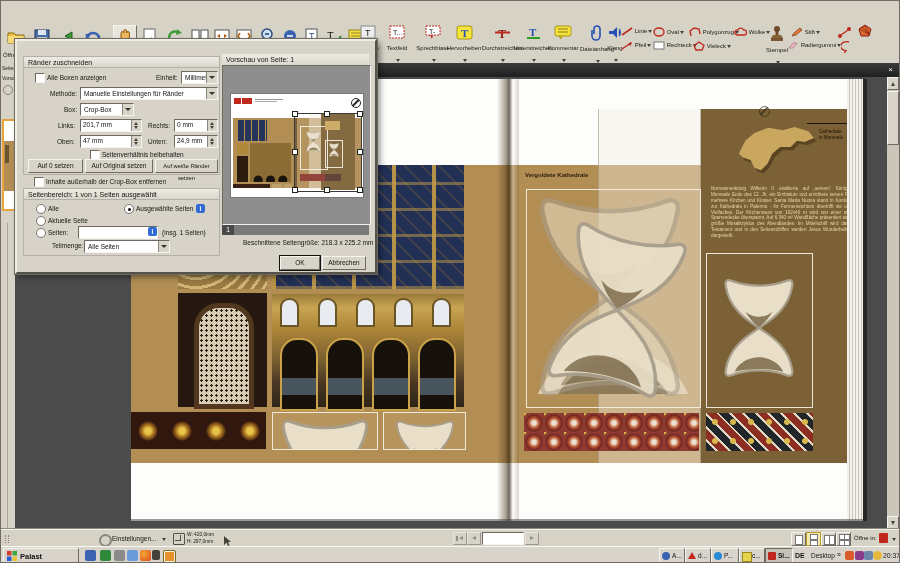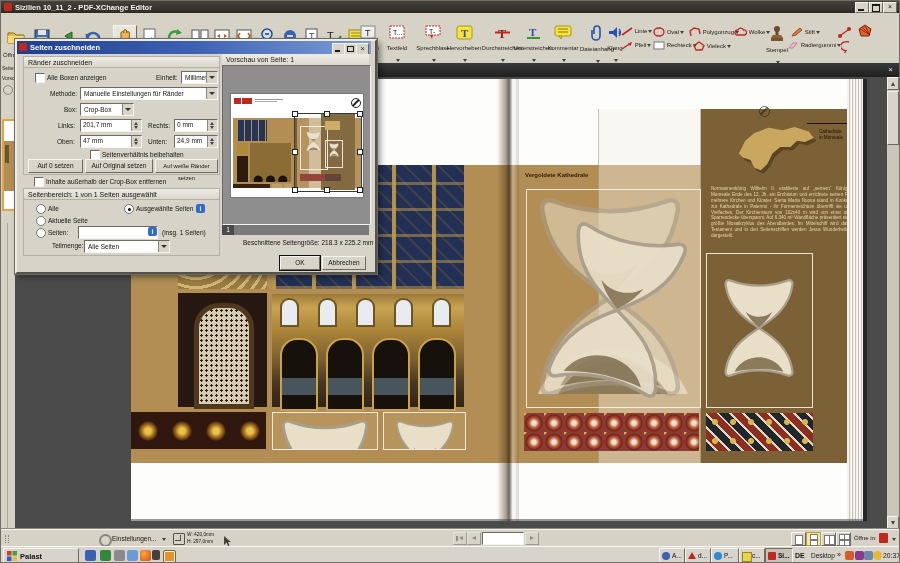--- a/index.html
+++ b/index.html
@@ -75,31 +75,20 @@
   <symbol id="hg" viewBox="0 0 100 140">
     <path d="M12,6 C36,15 64,15 88,6 C94,4 96,8 95,13 C90,46 63,61 50,70 C37,61 10,46 5,13 C4,8 6,4 12,6 Z" fill="#e9dfc8" stroke="#a89e8c" stroke-width="3"></path>
     <path d="M50,70 C63,79 90,94 95,127 C96,132 94,136 88,134 C64,125 36,125 12,134 C6,136 4,132 5,127 C10,94 37,79 50,70 Z" fill="#e9dfc8" stroke="#a89e8c" stroke-width="3"></path>
     <path d="M32,48 C42,57 58,57 68,48 C62,60 53,66 50,69 C47,66 38,60 32,48 Z" fill="#8b7a5c"></path>
     <path d="M17,129 C30,103 70,103 83,129 C61,124 39,124 17,129 Z" fill="#8b7a5c"></path>
   </symbol>
 </svg>
 
 <div id="app">
 
-  <div class="abs" id="titlebar">
-    <div class="abs" style="left:3px;top:2px;width:8px;height:8px;background:#c0281e;border-radius:1px"></div>
-    <div class="tt nw">Sizilien 10_11_2 - PDF-XChange Editor</div>
-    <div class="abs raised winbtn" style="right:30px">
-        <div class="abs" style="left:2px;bottom:1px;width:6px;height:2px;background:#1c1a15"></div>
-      </div>
-    <div class="abs raised winbtn" style="right:16px">
-        <div class="abs" style="left:2px;top:1px;width:6px;height:5px;border:1px solid #1c1a15;border-top-width:2px"></div>
-      </div>
-    <div class="abs raised winbtn glyphbox" style="right:2px">×</div>
-  </div>
 
   <div class="abs" id="menubar">
     <div class="abs nw" style="left:6px;top:1px">
       <span>Datei</span><span>Bearbeiten</span><span>Ansicht</span><span>Dokument</span><span>Anmerkungen</span><span>Formular</span><span>Objekt</span><span>Werkzeuge</span><span>Erweitert</span><span>SharePoint</span><span>Fenster</span><span>Hilfe</span>
     </div>
   </div>
 
   <div class="abs" id="toolbar">
 
     <div class="tbico" style="left:4px"><svg width="22" height="22">
@@ -386,31 +375,20 @@
     <div class="abs raised" style="left:0;top:0;width:10px;height:11px">
         <div class="abs" style="left:2.5px;top:3.5px;width:0;height:0;border-left:2.5px solid transparent;border-right:2.5px solid transparent;border-bottom:4px solid #44413a"></div>
       </div>
     <div class="abs raised" style="left:0;top:14px;width:10px;height:52px"></div>
     <div class="abs raised" style="left:0;bottom:0;width:10px;height:11px">
         <div class="abs" style="left:2.5px;top:3.5px;width:0;height:0;border-left:2.5px solid transparent;border-right:2.5px solid transparent;border-top:4px solid #44413a"></div>
       </div>
   </div>
 
   <div class="abs" id="dlg">
-    <div class="abs" id="dlgtitle">
-      <div class="abs" style="left:2px;top:2px;width:8px;height:8px;background:#c0281e;border-radius:1px"></div>
-      <div class="tt nw">Seiten zuschneiden</div>
-      <div class="abs raised" style="right:26px;top:1.5px;width:11px;height:10px">
-          <div class="abs" style="left:2px;bottom:2px;width:5px;height:2px;background:#1c1a15"></div>
-        </div>
-      <div class="abs raised" style="right:14px;top:1.5px;width:11px;height:10px">
-          <div class="abs" style="left:2px;top:2px;width:5px;height:4px;border:1px solid #1c1a15"></div>
-        </div>
-      <div class="abs raised glyphbox" style="right:2px;top:1.5px;width:11px;height:10px;line-height:9px">×</div>
-    </div>
 
     <div class="abs grp" style="left:6px;top:15px;width:195px;height:117px">
       <div class="grphead nw">Ränder zuschneiden</div>
       <div class="abs cb" style="left:11px;top:16px"></div>
       <div class="abs nw t65" style="left:23px;top:17px">Alle Boxen anzeigen</div>
       <div class="abs nw t65" style="left:132px;top:17px">Einheit:</div>
       <div class="abs sunken fld" style="left:157px;top:14px;width:35px">
           <span class="selecttxt nw">Millimeter</span>
           <span class="ddbtn"></span>
         </div>

